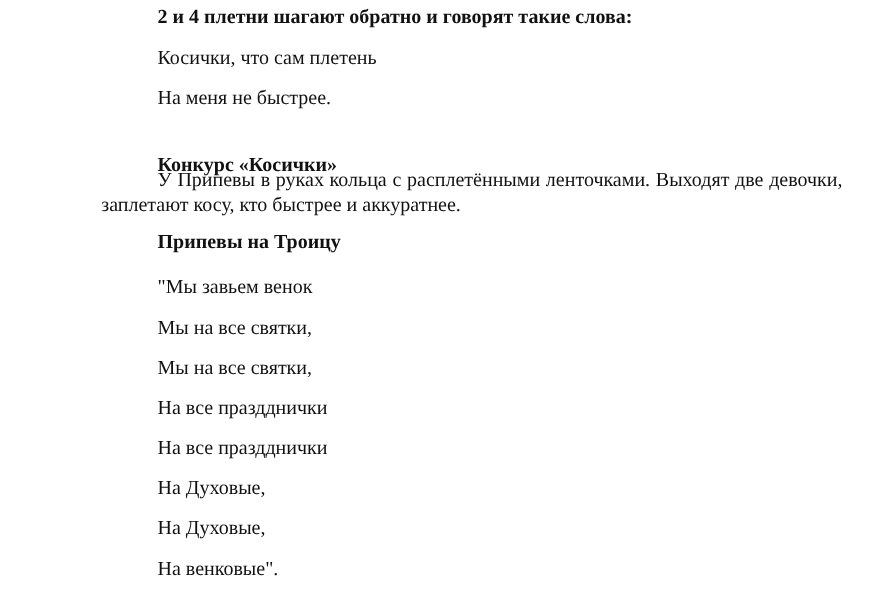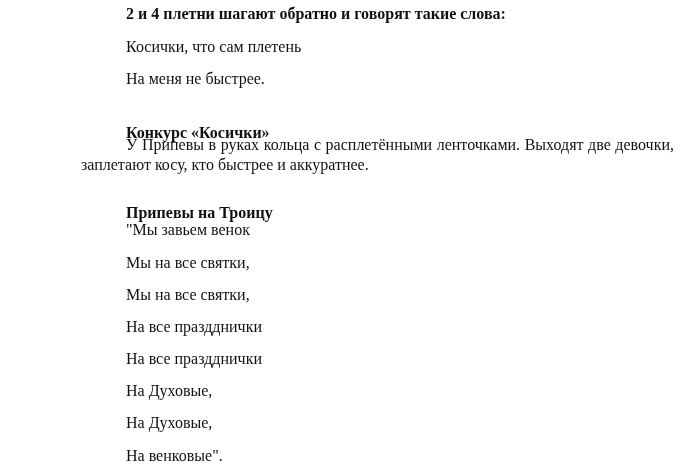--- a/index.html
+++ b/index.html
@@ -40,21 +40,21 @@
   </style>
 </head>
 <body>
 
 <div class="page">
   <div class="line bold" style="top:4px;">2 и 4 плетни шагают обратно и говорят такие слова:</div>
   <div class="line" style="top:37px;">Косички, что сам плетень</div>
   <div class="line" style="top:69px;">На меня не быстрее.</div>
   <div class="line bold" style="top:93px;margin-top:30px;">Конкурс «Косички»</div>
   <div class="para" style="top:135px;">У Припевы в руках кольца с расплетёнными ленточками. Выходят две девочки, заплетают косу, кто быстрее и аккуратнее.</div>
-  <div class="line bold" style="top:203px;text-align:right;">Припевы на Троицу</div>
+  <div class="line bold" style="top:184px;text-align:right;">Припевы на Троицу</div>
   <div class="line" style="top:220px;">"Мы завьем венок</div>
   <div class="line" style="top:253px;">Мы на все святки,</div>
   <div class="line" style="top:285px;">Мы на все святки,</div>
   <div class="line" style="top:317px;">На все праздднички</div>
   <div class="line" style="top:349px;">На все праздднички</div>
   <div class="line" style="top:381px;">На Духовые,</div>
   <div class="line" style="top:413px;">На Духовые,</div>
   <div class="line" style="top:446px;">На венковые".</div>
 </div>
 

